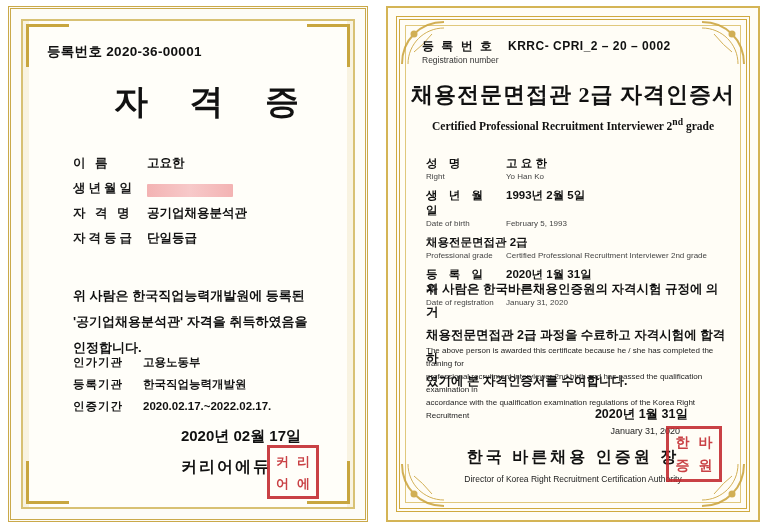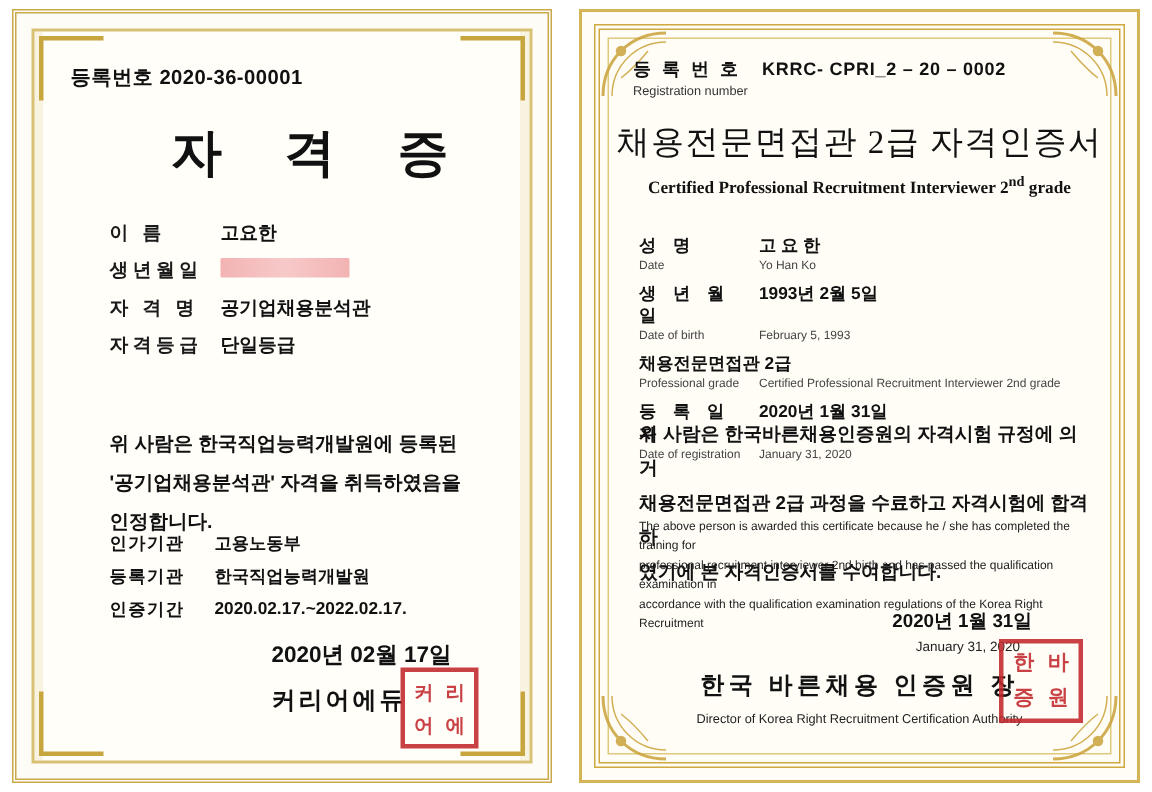--- a/index.html
+++ b/index.html
@@ -77,21 +77,21 @@
   }
   .fields {
     position: absolute;
     left: 50px;
     top: 126px;
     font-size: 13px;
     color: #111;
   }
   .frow {
     display: flex;
-    align-items: flex-start;
+    align-items: flex-end;
     height: 25px;
   }
   .flabel {
     width: 74px;
     letter-spacing: 3px;
     font-weight: bold;
     color: #1a1a1a;
     font-size: 12.5px;
   }
   .fvalue {
@@ -220,21 +220,21 @@
     top: 47px;
     font-size: 8.5px;
     color: #333;
   }
   .r-title {
     position: absolute;
     left: 0; right: 0;
     top: 72px;
     text-align: center;
     font-size: 22px;
-    font-weight: normal;
+    font-weight: bold;
     letter-spacing: 1px;
     color: #111;
     font-family: "Liberation Serif", serif;
   }
   .r-subtitle {
     position: absolute;
     left: 0; right: 0;
     top: 108px;
     text-align: center;
     font-size: 11.5px;
@@ -429,21 +429,21 @@
       Certified Professional Recruitment Interviewer 2<sup>nd</sup> grade
     </div>
 
     <div class="r-fields">
       <div class="r-frow">
         <div class="r-line1">
           <span class="r-k">성       명</span>
           <span class="r-v">고 요 한</span>
         </div>
         <div class="r-line2">
-          <span class="r-k2">Date</span>
+          <span class="r-k2">Right</span>
           <span class="r-v2">Yo Han Ko</span>
         </div>
       </div>
       <div class="r-frow">
         <div class="r-line1">
           <span class="r-k">생 년 월 일</span>
           <span class="r-v">1993년 2월 5일</span>
         </div>
         <div class="r-line2">
           <span class="r-k2">Date of birth</span>

